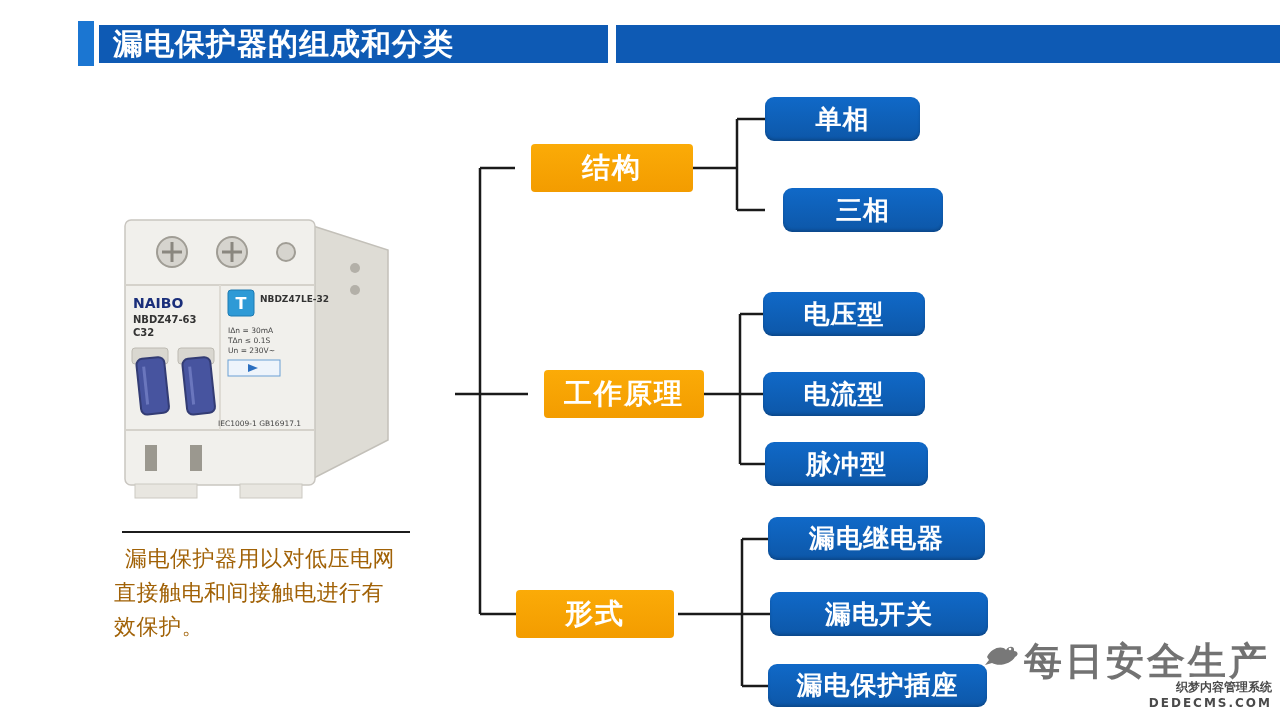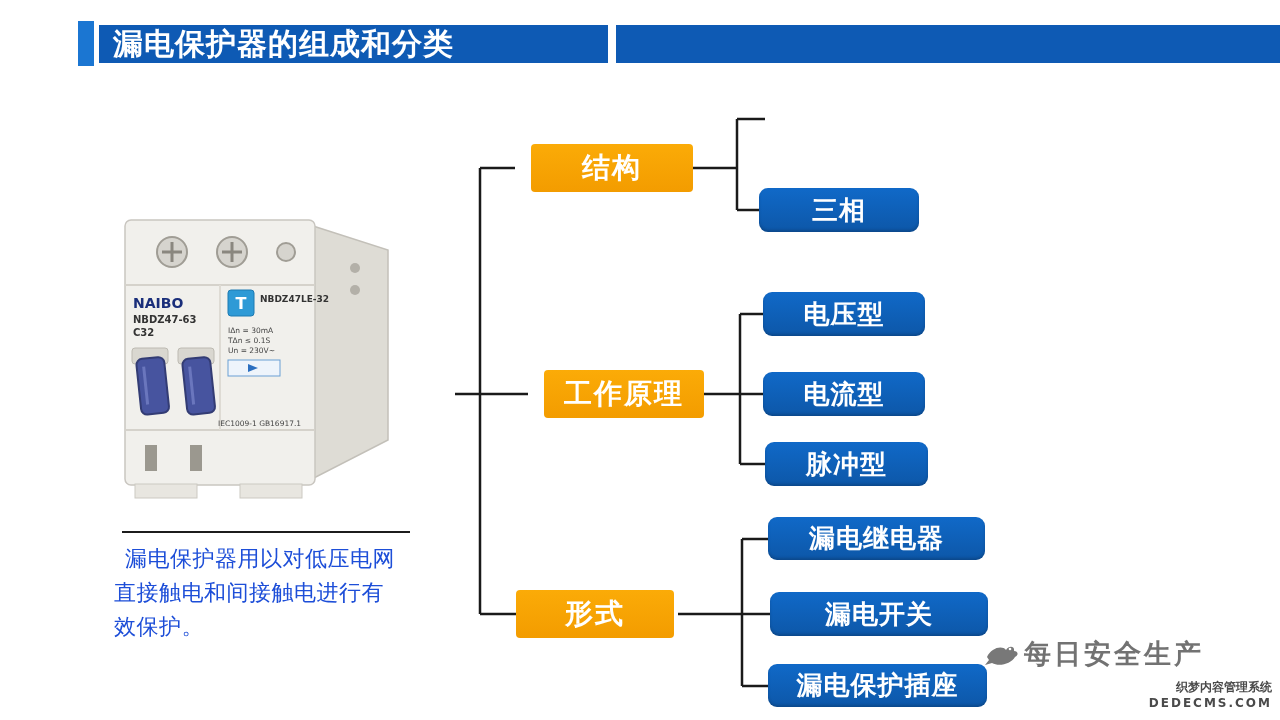--- a/index.html
+++ b/index.html
@@ -27,25 +27,25 @@
   .bbox{position:absolute;z-index:2;background:linear-gradient(#1069c8,#0d57a8);
     color:#fff;font-weight:bold;font-size:26px;display:flex;align-items:center;justify-content:center;
     border-radius:9px;letter-spacing:1px;box-shadow:inset 0 -2px 3px rgba(0,0,0,.18);}
 
   
   .device-wrap{position:absolute;left:100px;top:190px;width:330px;height:330px;z-index:0;}
 
   
   .caption-divider{position:absolute;left:122px;top:531px;width:288px;height:2px;background:#1c1c1c;}
   .caption{position:absolute;left:114px;top:542px;width:282px;font-size:22px;line-height:1.55;
-    color:#1d4ed8;text-indent:0.5em;letter-spacing:0.5px;}
+    color:#a16207;text-indent:0.5em;letter-spacing:0.5px;}
 
   
   .wm-bird{position:absolute;left:980px;top:634px;width:42px;height:38px;}
-  .wm-brand{position:absolute;left:1024px;top:636px;font-size:27px;font-weight:bold;
+  .wm-brand{position:absolute;left:1024px;top:636px;font-size:38px;font-weight:bold;
     color:rgba(95,95,95,.88);letter-spacing:3px;white-space:nowrap;}
   .cms{position:absolute;right:8px;top:679px;text-align:right;color:#4a4a4a;font-weight:bold;
     font-size:12px;line-height:1.35;}
   .cms .domain{letter-spacing:2px;}
 </style>
 </head>
 <body>
 
 <div class="slide">
 
@@ -139,21 +139,22 @@
     </svg>
   </div>
 
   <div class="caption-divider"></div>
   <div class="caption">漏电保护器用以对低压电网直接触电和间接触电进行有效保护。</div>
 
   <div class="ybox" style="left:515px;top:144px;width:162px;height:48px">结构</div>
   <div class="ybox" style="left:528px;top:370px;width:160px;height:48px">工作原理</div>
   <div class="ybox" style="left:500px;top:590px;width:158px;height:48px">形式</div>
 
-  <div class="bbox" style="left:759px;top:188px;width:160px;height:44px">三相</div>
+  <div class="bbox" style="left:765px;top:97px;width:155px;height:44px">单相</div>
+  <div class="bbox" style="left:783px;top:188px;width:160px;height:44px">三相</div>
   <div class="bbox" style="left:763px;top:292px;width:162px;height:44px">电压型</div>
   <div class="bbox" style="left:763px;top:372px;width:162px;height:44px">电流型</div>
   <div class="bbox" style="left:765px;top:442px;width:163px;height:44px">脉冲型</div>
   <div class="bbox" style="left:768px;top:517px;width:217px;height:43px">漏电继电器</div>
   <div class="bbox" style="left:770px;top:592px;width:218px;height:44px">漏电开关</div>
   <div class="bbox" style="left:768px;top:664px;width:219px;height:43px">漏电保护插座</div>
 
   <svg class="wm-bird" viewBox="0 0 42 38">
     <path d="M7 23 C11 14, 22 11, 26 16 C29 11, 35 12, 34 17 C38 17, 39 21, 35 23 C31 30, 19 33, 12 29 L5 31 L9 26 Z" fill="#787878"></path>
     <circle cx="30" cy="15" r="1.3" fill="#fff"></circle>

